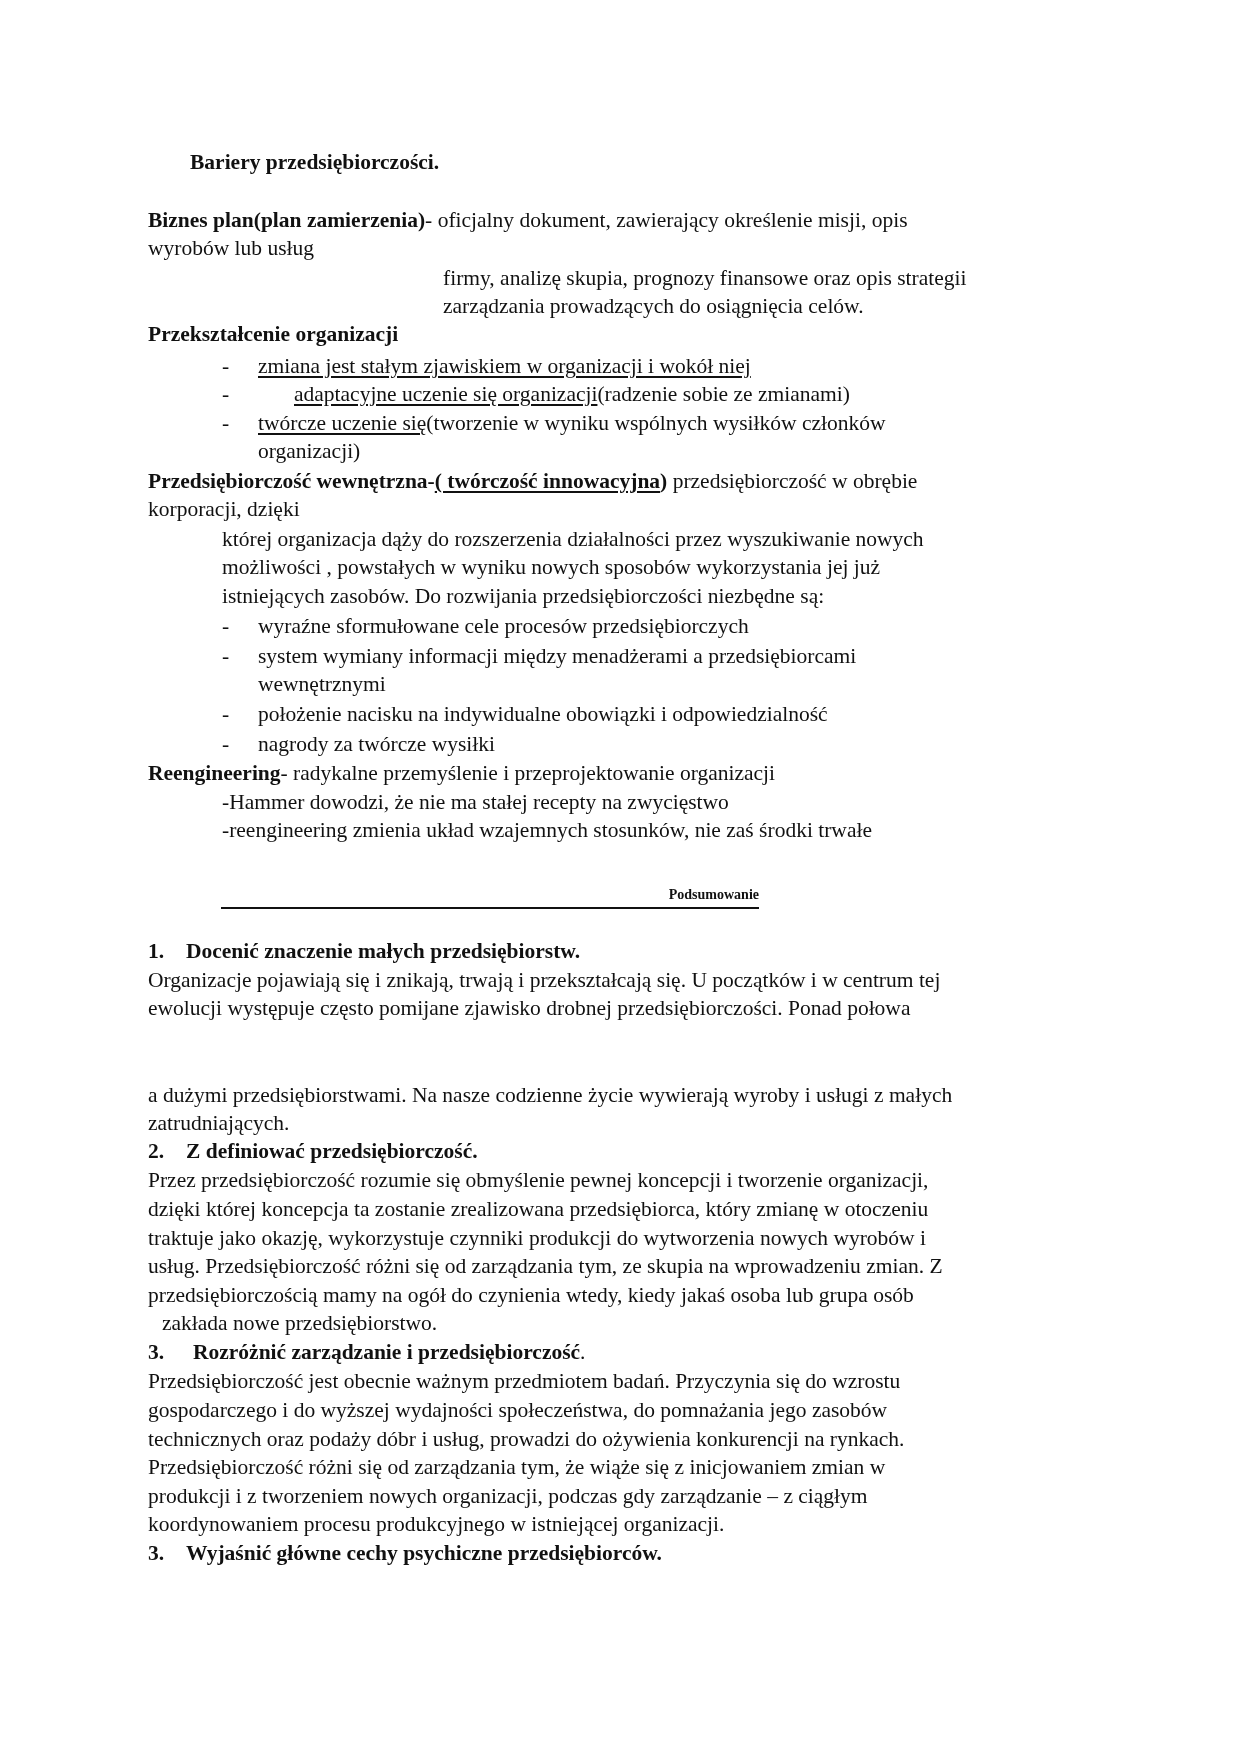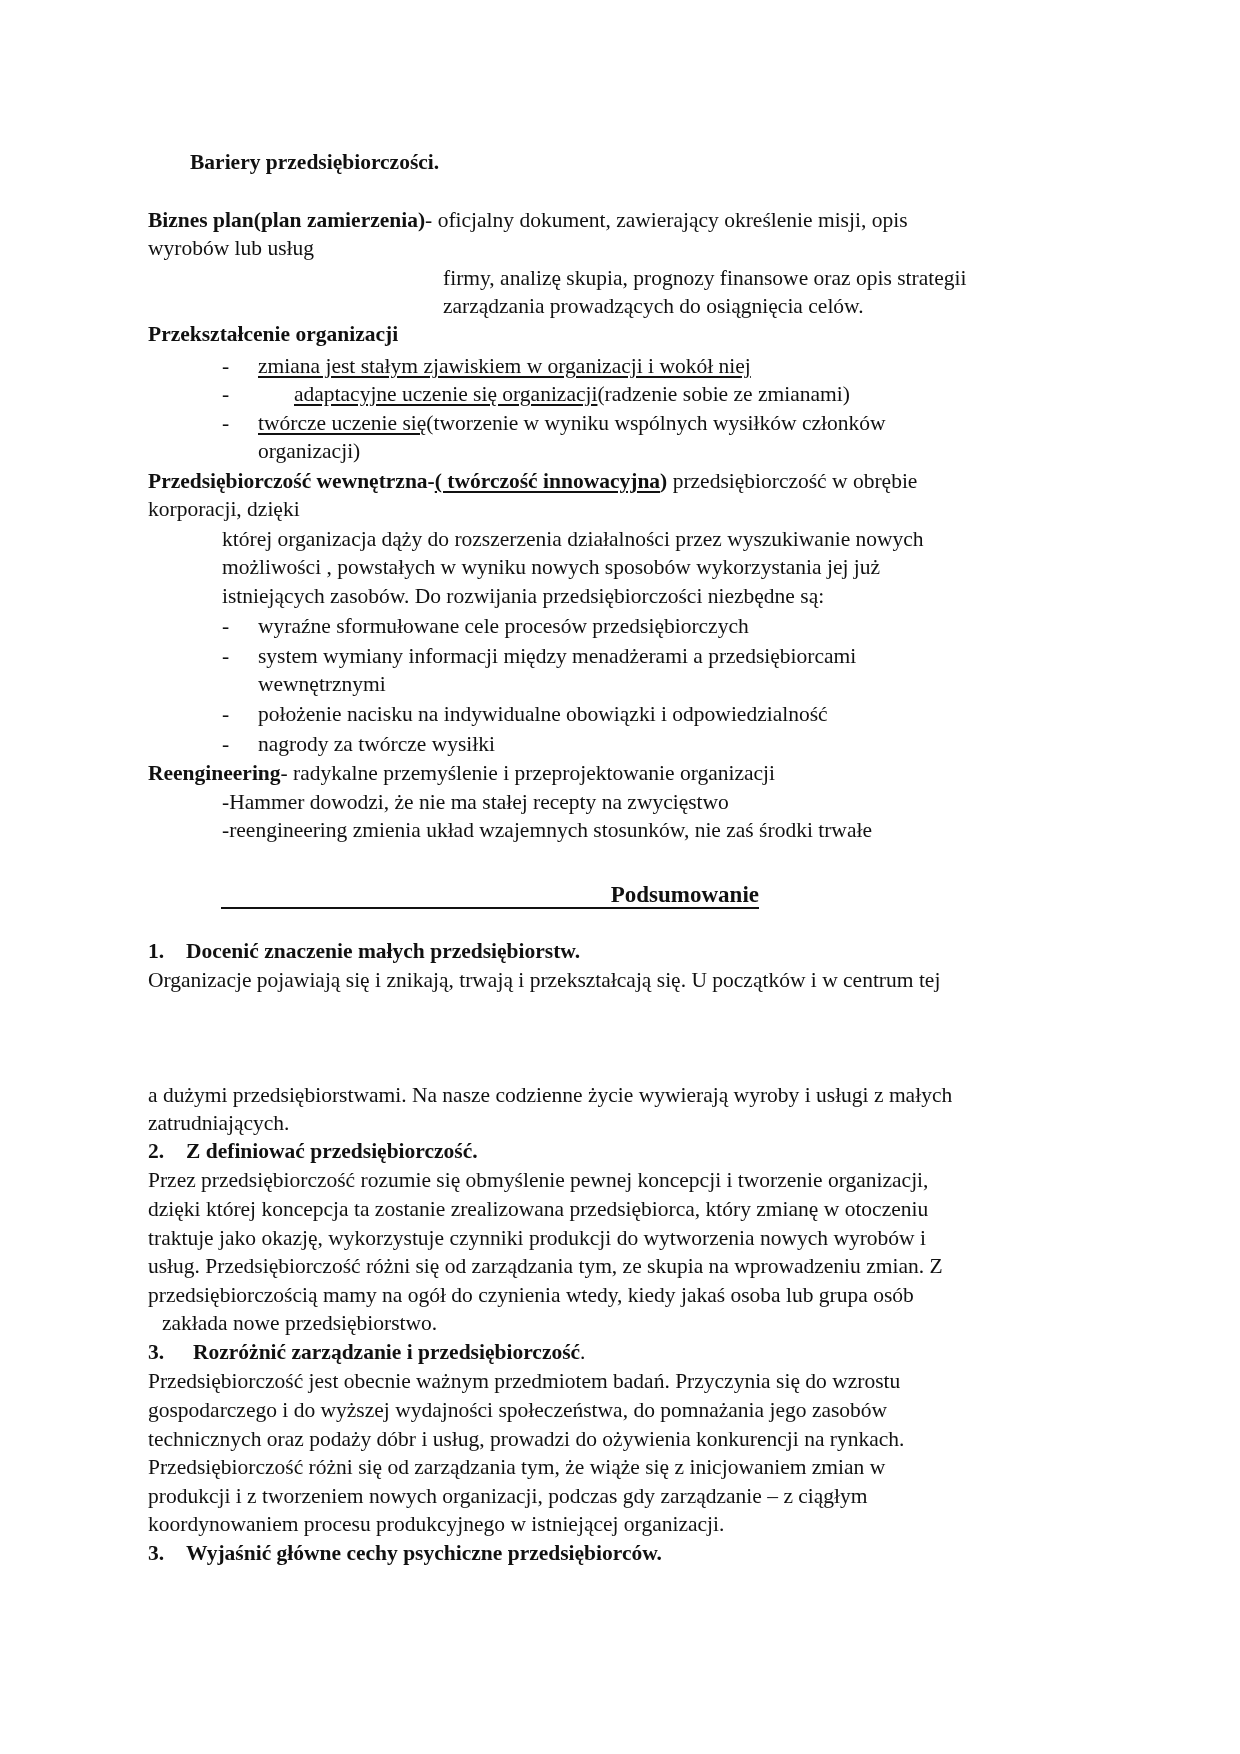--- a/index.html
+++ b/index.html
@@ -3,21 +3,21 @@
 <meta charset="utf-8">
 <style>
   html, body { margin: 0; padding: 0; background: #ffffff; }
   body { width: 1240px; height: 1754px; position: relative; overflow: hidden;
          font-family: "Liberation Serif", "DejaVu Serif", serif; color: #111111; }
   .page { position: absolute; left: 0; top: 0; width: 1124px; height: 1754px; }
   .line { position: absolute; font-size: 21.5px; line-height: 28px; white-space: nowrap; }
   b { font-weight: bold; }
   u { text-decoration: underline; text-underline-offset: 3px; }
   .podsum { position: absolute; left: 221px; top: 881px; width: 538px; height: 26px; border-bottom: 2px solid #111; }
-  .podsum span { position: absolute; right: 0; bottom: -2px; font-weight: bold; font-size: 23px; line-height: 28px; }
+  .podsum span { position: absolute; right: 0; bottom: -2px; font-weight: bold; font-size: 14px; line-height: 28px; }
 </style>
 </head>
 <body>
 
 <div class="page">
 
   <div class="line" style="left:190px;top:148px;"><b>Bariery przedsiębiorczości.</b></div>
 
   <div class="line" style="left:148px;top:206px;"><b>Biznes plan(plan zamierzenia)</b><span>- oficjalny dokument, zawierający określenie misji, opis</span></div>
   <div class="line" style="left:148px;top:234px;">wyrobów lub usług</div>
@@ -52,20 +52,21 @@
   <div class="line" style="left:222px;top:788px;">-Hammer dowodzi, że nie ma stałej recepty na zwycięstwo</div>
   <div class="line" style="left:222px;top:816px;">-reengineering zmienia układ wzajemnych stosunków, nie zaś środki trwałe</div>
 
   <div class="podsum">
       <span>Podsumowanie</span>
     </div>
 
   <div class="line" style="left:148px;top:937px;"><b>1.</b></div>
   <div class="line" style="left:186px;top:937px;"><b>Docenić znaczenie małych przedsiębiorstw.</b></div>
   <div class="line" style="left:148px;top:966px;">Organizacje pojawiają się i znikają, trwają i przekształcają się. U początków i w centrum tej</div>
+  <div class="line" style="left:148px;top:994px;">ewolucji występuje często pomijane zjawisko drobnej przedsiębiorczości. Ponad połowa</div>
   <div class="line" style="left:148px;top:1081px;">a dużymi przedsiębiorstwami. Na nasze codzienne życie wywierają wyroby i usługi z małych</div>
   <div class="line" style="left:148px;top:1109px;">zatrudniających.</div>
 
   <div class="line" style="left:148px;top:1137px;"><b>2.</b></div>
   <div class="line" style="left:186px;top:1137px;"><b>Z definiować przedsiębiorczość.</b></div>
   <div class="line" style="left:148px;top:1166px;">Przez przedsiębiorczość rozumie się obmyślenie pewnej koncepcji i tworzenie organizacji,</div>
   <div class="line" style="left:148px;top:1195px;">dzięki której koncepcja ta zostanie zrealizowana przedsiębiorca, który zmianę w otoczeniu</div>
   <div class="line" style="left:148px;top:1224px;">traktuje jako okazję, wykorzystuje czynniki produkcji do wytworzenia nowych wyrobów i</div>
   <div class="line" style="left:148px;top:1252px;">usług. Przedsiębiorczość różni się od zarządzania tym, ze skupia na wprowadzeniu zmian. Z</div>
   <div class="line" style="left:148px;top:1281px;">przedsiębiorczością mamy na ogół do czynienia wtedy, kiedy jakaś osoba lub grupa osób</div>

